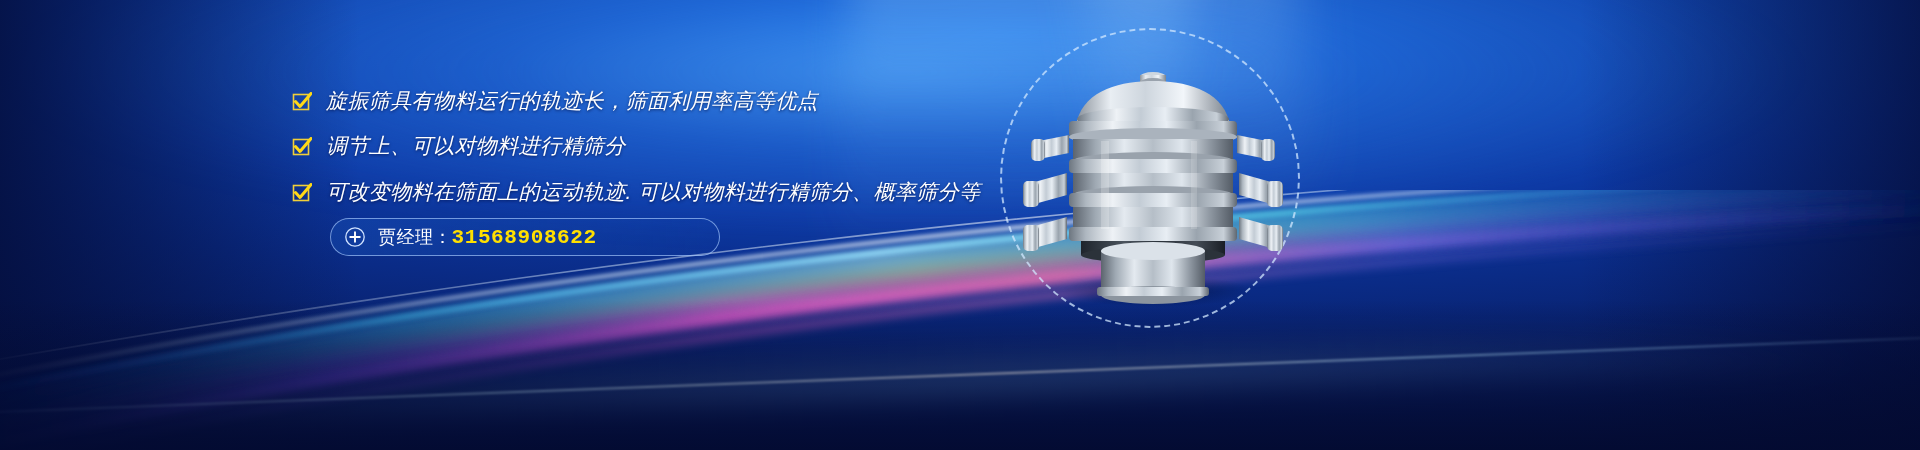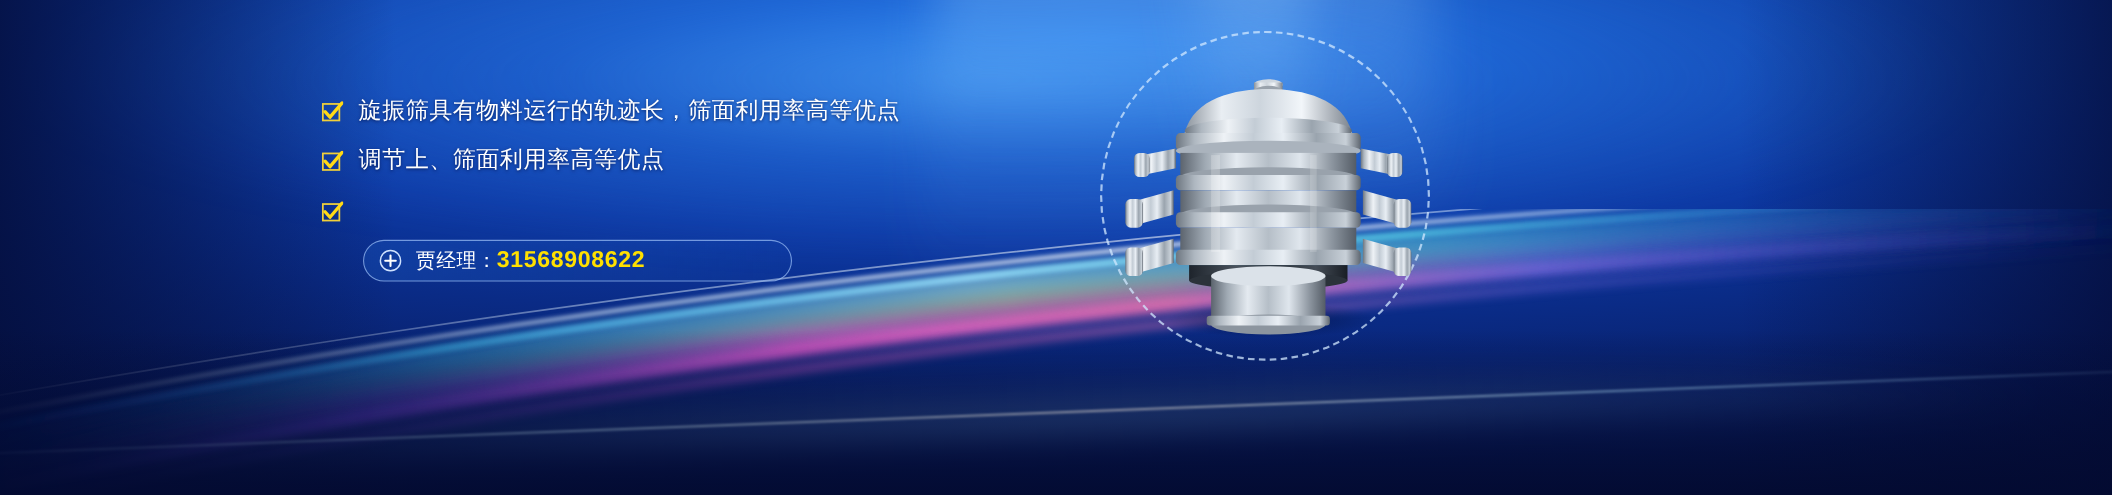--- a/index.html
+++ b/index.html
@@ -63,33 +63,34 @@
   .circle-zone{position:absolute;left:1000px;top:28px;width:300px;height:300px;}
   .dashed-ring{
     position:absolute;inset:0;border-radius:50%;
     border:2px dashed rgba(210,232,255,.75);
   }
   .machine{
     position:absolute;left:1005px;top:55px;width:300px;height:255px;
   }
 
   
-  .content{position:absolute;left:292px;top:88px;width:760px;}
+  .content{position:absolute;left:292px;top:88px;width:760px;font-style:italic;}
   .feature-row{display:flex;align-items:flex-start;margin-bottom:19px;}
   .check-icon{flex:0 0 auto;width:20px;height:20px;margin-top:4px;margin-right:14px;}
   .feature-text{
     color:#ffffff;font-size:21px;line-height:1.25;letter-spacing:.4px;
     text-shadow:0 1px 3px rgba(0,12,60,.7);white-space:nowrap;
   }
   .contact-pill{
     position:absolute;left:330px;top:218px;
     width:390px;height:38px;border-radius:19px;
     border:1px solid rgba(170,205,255,.65);
     display:flex;align-items:center;padding-left:13px;
     background:linear-gradient(to right, rgba(30,95,200,.30), rgba(30,95,200,.06));
+    font-family:Liberation Mono, monospace;
   }
   .plus-circle{flex:0 0 auto;width:22px;height:22px;margin-right:12px;}
   .contact-name{color:#ffffff;font-size:18px;letter-spacing:.5px;}
   .contact-phone{color:#ffe000;font-size:21px;font-weight:bold;letter-spacing:.6px;}
   .contact-sep{color:#ffffff;font-size:18px;}
 </style>
 </head>
 <body>
 
 <div id="banner">
@@ -274,30 +275,31 @@
       <span class="feature-text">旋振筛具有物料运行的轨迹长，筛面利用率高等优点</span>
     </div>
 
     <div class="feature-row">
       <span class="check-icon">
         <svg width="20" height="20" viewBox="0 0 20 20">
           <rect x="1.5" y="2.5" width="15" height="15" fill="none" stroke="#f0cf3a" stroke-width="1.6"></rect>
           <path d="M3.5,9.5 L8,14.5 L19,1.5" fill="none" stroke="#ffd915" stroke-width="3" stroke-linecap="round" stroke-linejoin="round"></path>
         </svg>
       </span>
-      <span class="feature-text">调节上、筛面利用率高等优点</span>
+      <span class="feature-text">调节上、可以对物料进行精筛分</span>
     </div>
 
     <div class="feature-row">
       <span class="check-icon">
         <svg width="20" height="20" viewBox="0 0 20 20">
           <rect x="1.5" y="2.5" width="15" height="15" fill="none" stroke="#f0cf3a" stroke-width="1.6"></rect>
           <path d="M3.5,9.5 L8,14.5 L19,1.5" fill="none" stroke="#ffd915" stroke-width="3" stroke-linecap="round" stroke-linejoin="round"></path>
         </svg>
       </span>
+      <span class="feature-text">可改变物料在筛面上的运动轨迹. 可以对物料进行精筛分、概率筛分等</span>
     </div>
 
   </div>
 
   <div class="contact-pill">
     <span class="plus-circle">
       <svg width="22" height="22" viewBox="0 0 22 22">
         <circle cx="11" cy="11" r="9.2" fill="none" stroke="#cfe2ff" stroke-width="1.3"></circle>
         <path d="M11,6.2 L11,15.8 M6.2,11 L15.8,11" stroke="#ffffff" stroke-width="1.9" stroke-linecap="round"></path>
       </svg>

